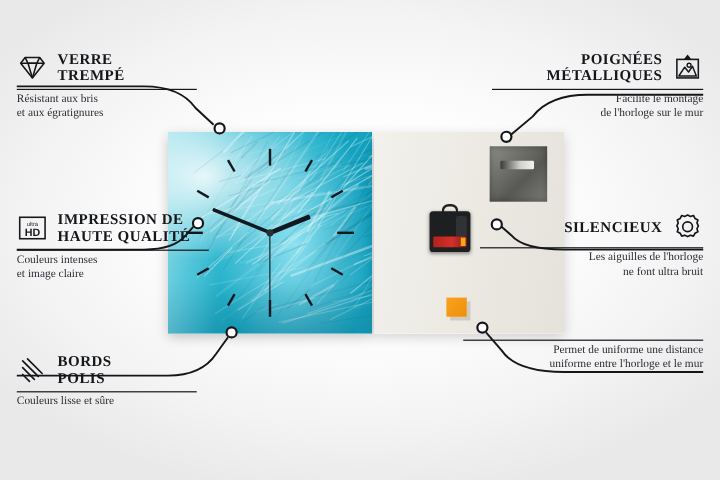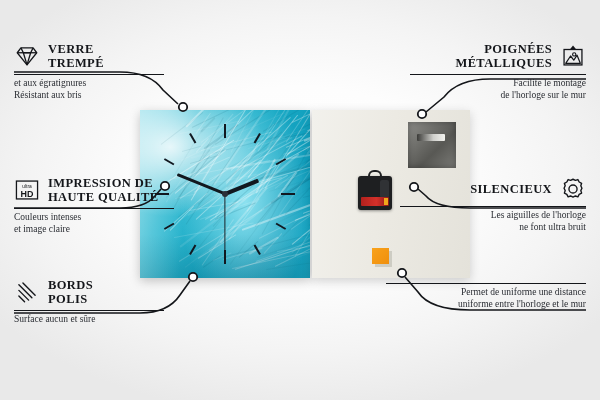--- a/index.html
+++ b/index.html
@@ -358,58 +358,58 @@
             <path d="M23.5 6 L20.5 12 L16 27"></path>
           <path d="M11.5 12 H20.5"></path>
         </g>
       </svg>
       <div>
         <div class="title">VERRE</div>
         <div class="title">TREMPÉ</div>
       </div>
     </div>
     <div class="rule"></div>
+    <div class="desc">Résistant aux bris</div>
     <div class="desc">et aux égratignures</div>
-    <div class="desc">Résistant aux bris</div>
   </div>
 
   <div class="callout left" style="left:14px; top:176px; width:160px;">
     <div class="head">
       <svg class="ic" viewBox="0 0 32 32">
         <rect x="3" y="5" width="26" height="22" fill="none" stroke="#14161a" stroke-width="1.6"></rect>
         <text x="16" y="14" text-anchor="middle" font-family="Liberation Sans, sans-serif" font-size="6" fill="#14161a">ultra</text>
         <text x="16" y="24" text-anchor="middle" font-family="Liberation Sans, sans-serif" font-size="11" font-weight="bold" fill="#14161a">HD</text>
       </svg>
       <div>
         <div class="title">IMPRESSION DE</div>
         <div class="title">HAUTE QUALITÉ</div>
       </div>
     </div>
     <div class="rule"></div>
     <div class="desc">Couleurs intenses</div>
     <div class="desc">et image claire</div>
   </div>
 
-  <div class="callout left" style="left:14px; top:278px; width:150px;">
+  <div class="callout left" style="left:14px; top:294px; width:150px;">
     <div class="head">
       <svg class="ic" viewBox="0 0 32 32">
         <g stroke="#14161a" stroke-width="1.7" stroke-linecap="round">
           <path d="M6 7 L22 23"></path>
             <path d="M6 14 L18 26"></path>
             <path d="M6 21 L13 28"></path>
           <path d="M11 5 L26 20"></path>
         </g>
       </svg>
       <div>
         <div class="title">BORDS</div>
         <div class="title">POLIS</div>
       </div>
     </div>
     <div class="rule"></div>
-    <div class="desc">Surface aucun et sûre</div>
+    <div class="desc">Couleurs lisse et sûre</div>
   </div>
 
   <div class="callout right" style="right:14px; top:42px; width:176px;">
     <div class="head">
       <div>
         <div class="title">POIGNÉES</div>
         <div class="title">MÉTALLIQUES</div>
       </div>
       <svg class="ic" viewBox="0 0 32 32">
         <path d="M16 3 L12 8 H20 Z" fill="#14161a"></path>

